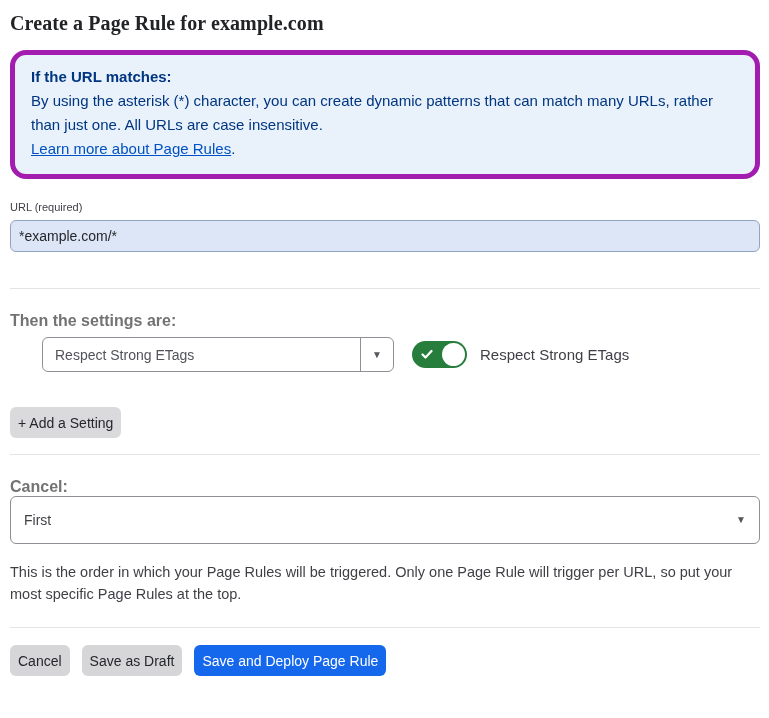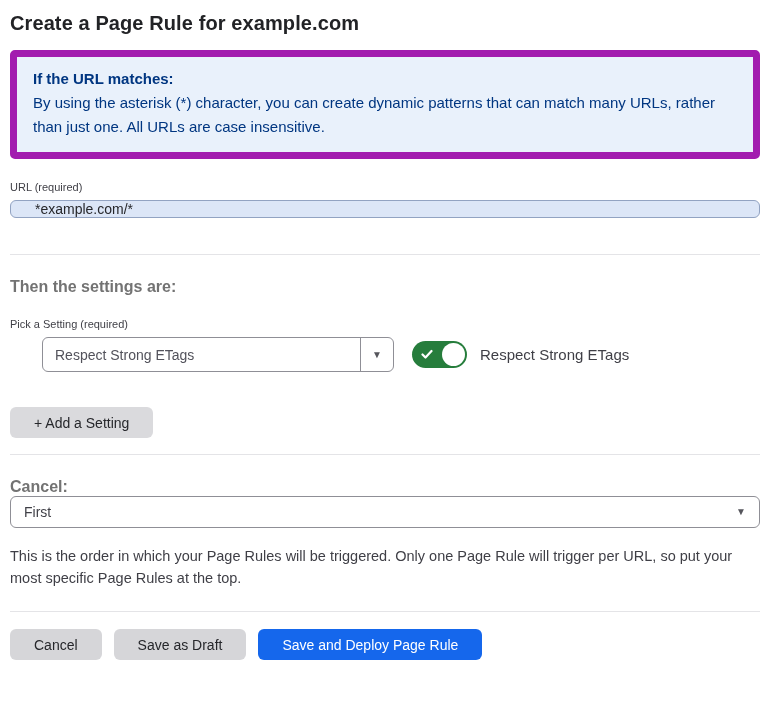--- a/index.html
+++ b/index.html
@@ -12,27 +12,28 @@
     overflow: hidden;
   }
   .container { padding: 12px 9px 0 10px; }
 
   .page-title {
     font-size: 20px;
     font-weight: 700;
     color: #222326;
     margin-bottom: 15px;
     letter-spacing: .1px;
+    font-family: Liberation Serif, serif;
   }
 
   
   .info-box {
     background: #e9f1fb;
-    border: 7px solid #a21caf;
-    border-radius: 5px;
+    border: 5px solid #a21caf;
+    border-radius: 16px;
     padding: 10px 16px 13px 16px;
     color: #003681;
     font-size: 15px;
     line-height: 24px;
   }
   .info-box .info-heading { font-weight: 700; font-size: 15px; }
   .info-box a.info-link {
     color: #0051c3;
     text-decoration: underline;
     cursor: pointer;
@@ -41,25 +42,25 @@
   .field-label {
     font-size: 11px;
     color: #3f3f46;
     margin-top: 22px;
     margin-bottom: 7px;
   }
 
   .url-input {
     display: block;
     width: 100%;
-    height: 18px;
+    height: 32px;
     background: #dce6f7;
     border: 1px solid #92a3c2;
     border-radius: 6px;
-    padding: 0 24px;
+    padding: 0 8px;
     font-family: "Liberation Sans", sans-serif;
     font-size: 14px;
     color: #26272b;
     outline: none;
   }
 
   .divider {
     border: none;
     border-top: 1px solid #e4e4e7;
     margin: 0;
@@ -151,28 +152,28 @@
     display: inline-flex;
     align-items: center;
     justify-content: center;
     height: 31px;
     border: none;
     border-radius: 6px;
     font-family: "Liberation Sans", sans-serif;
     font-size: 14px;
     color: #26272b;
     background: #d6d6d9;
-    padding: 0 24px;
+    padding: 0 8px;
     cursor: pointer;
   }
   .add-setting-btn { margin-top: 35px; background: #dadadd; }
 
   .order-select {
     width: 100%;
-    height: 32px;
+    height: 48px;
     background: #ffffff;
     border: 1px solid #8f8f96;
     border-radius: 6px;
     display: flex;
     align-items: center;
     justify-content: space-between;
     padding: 8px 13px;
     font-size: 14px;
     color: #3f3f46;
     cursor: pointer;
@@ -200,30 +201,30 @@
 </head>
 <body>
 
 <div class="container">
 
   <h1 class="page-title">Create a Page Rule for example.com</h1>
 
   <div class="info-box">
     <div class="info-heading">If the URL matches:</div>
     <div class="info-body">By using the asterisk (*) character, you can create dynamic patterns that can match many URLs, rather than just one. All URLs are case insensitive.</div>
+    <div class="info-link-line"><a class="info-link">Learn more about Page Rules</a><span>.</span></div>
   </div>
 
   <div class="field-label">URL (required)</div>
   <input class="url-input" type="text" value="*example.com/*" style="">
 
   <hr class="divider divider-1">
 
   <h2 class="section-heading">Then the settings are:</h2>
 
-  <div class="field-label">Pick a Setting (required)</div>
 
   <div class="setting-row">
     <div class="setting-select">
       <div class="select-value">Respect Strong ETags</div>
       <div class="select-arrow-box">
         <span class="caret-down">▼</span>
       </div>
     </div>
 
     <div class="toggle">

